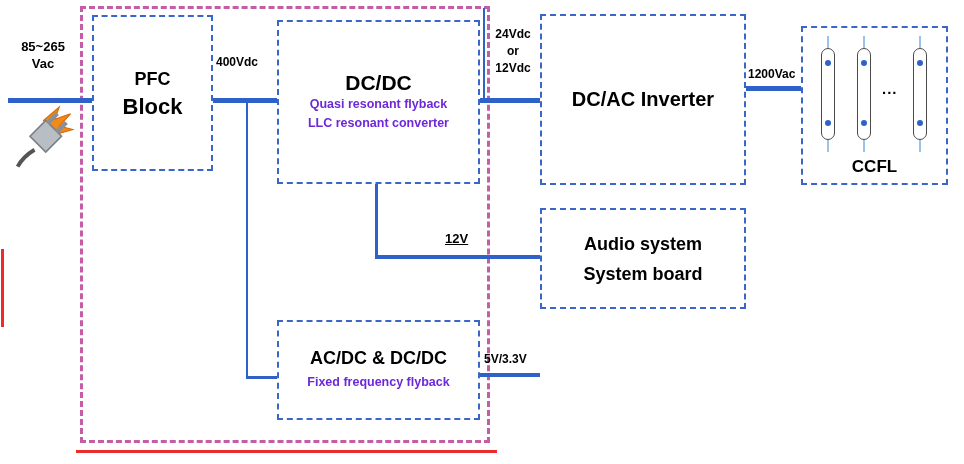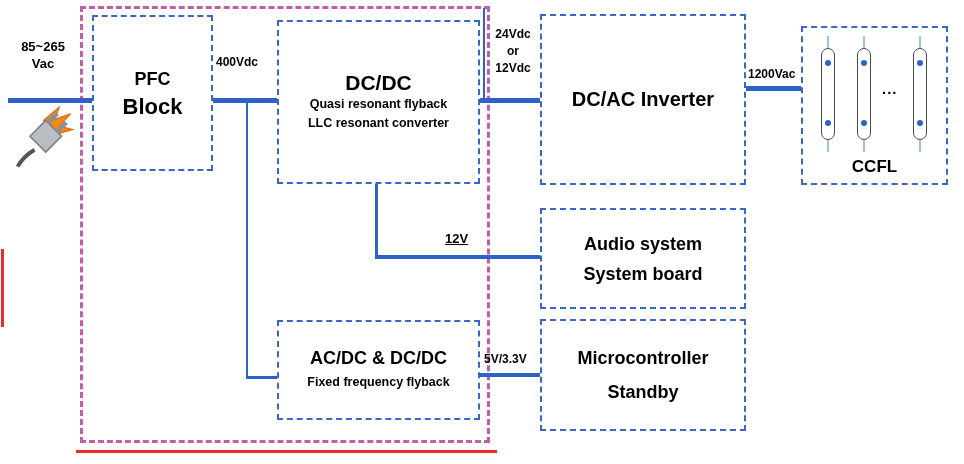--- a/index.html
+++ b/index.html
@@ -12,21 +12,21 @@
   .outer-frame {
     position:absolute; left:80px; top:6px; width:410px; height:437px;
     border:3px dashed #c45ca6; background:transparent;
   }
   .box {
     position:absolute; border:2px dashed #3a66c8; background:#ffffff;
     display:flex; flex-direction:column; align-items:center; justify-content:center;
     text-align:center;
   }
   .box .title { font-weight:bold; color:#000; }
-  .box .sub { font-weight:bold; color:#000000; font-size:12.5px; line-height:19px; }
+  .box .sub { font-weight:bold; color:#6d28d9; font-size:12.5px; line-height:19px; }
   .wire { position:absolute; background:#2f62c8; }
   .wire-red { position:absolute; background:#ee2b2b; }
   .lbl { position:absolute; font-weight:bold; color:#000; white-space:nowrap; }
   .lbl-sm { font-size:12px; }
   .lbl-md { font-size:13px; }
   
   .tube { position:absolute; width:18px; height:116px; }
   .tube-line { position:absolute; left:8px; top:0; width:2px; height:116px; background:#9cc3e5; }
   .tube-body { position:absolute; left:2px; top:12px; width:14px; height:92px;
                border:1.5px solid #4a4a4a; border-radius:8px; background:#fff; }
@@ -122,18 +122,14 @@
   <div class="box" style="left:540px; top:208px; width:206px; height:101px;">
     <div class="title" style="font-size:18px; line-height:30px;">Audio system</div>
     <div class="title" style="font-size:18px; line-height:30px;">System board</div>
   </div>
 
   <div class="box" style="left:277px; top:320px; width:203px; height:100px;">
     <div class="title" style="font-size:18px; margin-bottom:4px;">AC/DC &amp; DC/DC</div>
     <div class="sub">Fixed frequency flyback</div>
   </div>
 
-  <div class="box" style="left:540px; top:319px; width:206px; height:112px;">
-    <div class="title" style="font-size:18px; line-height:34px;">Microcontroller</div>
-    <div class="title" style="font-size:18px; line-height:34px;">Standby</div>
-  </div>
 
 </div>
 
 </body></html>

